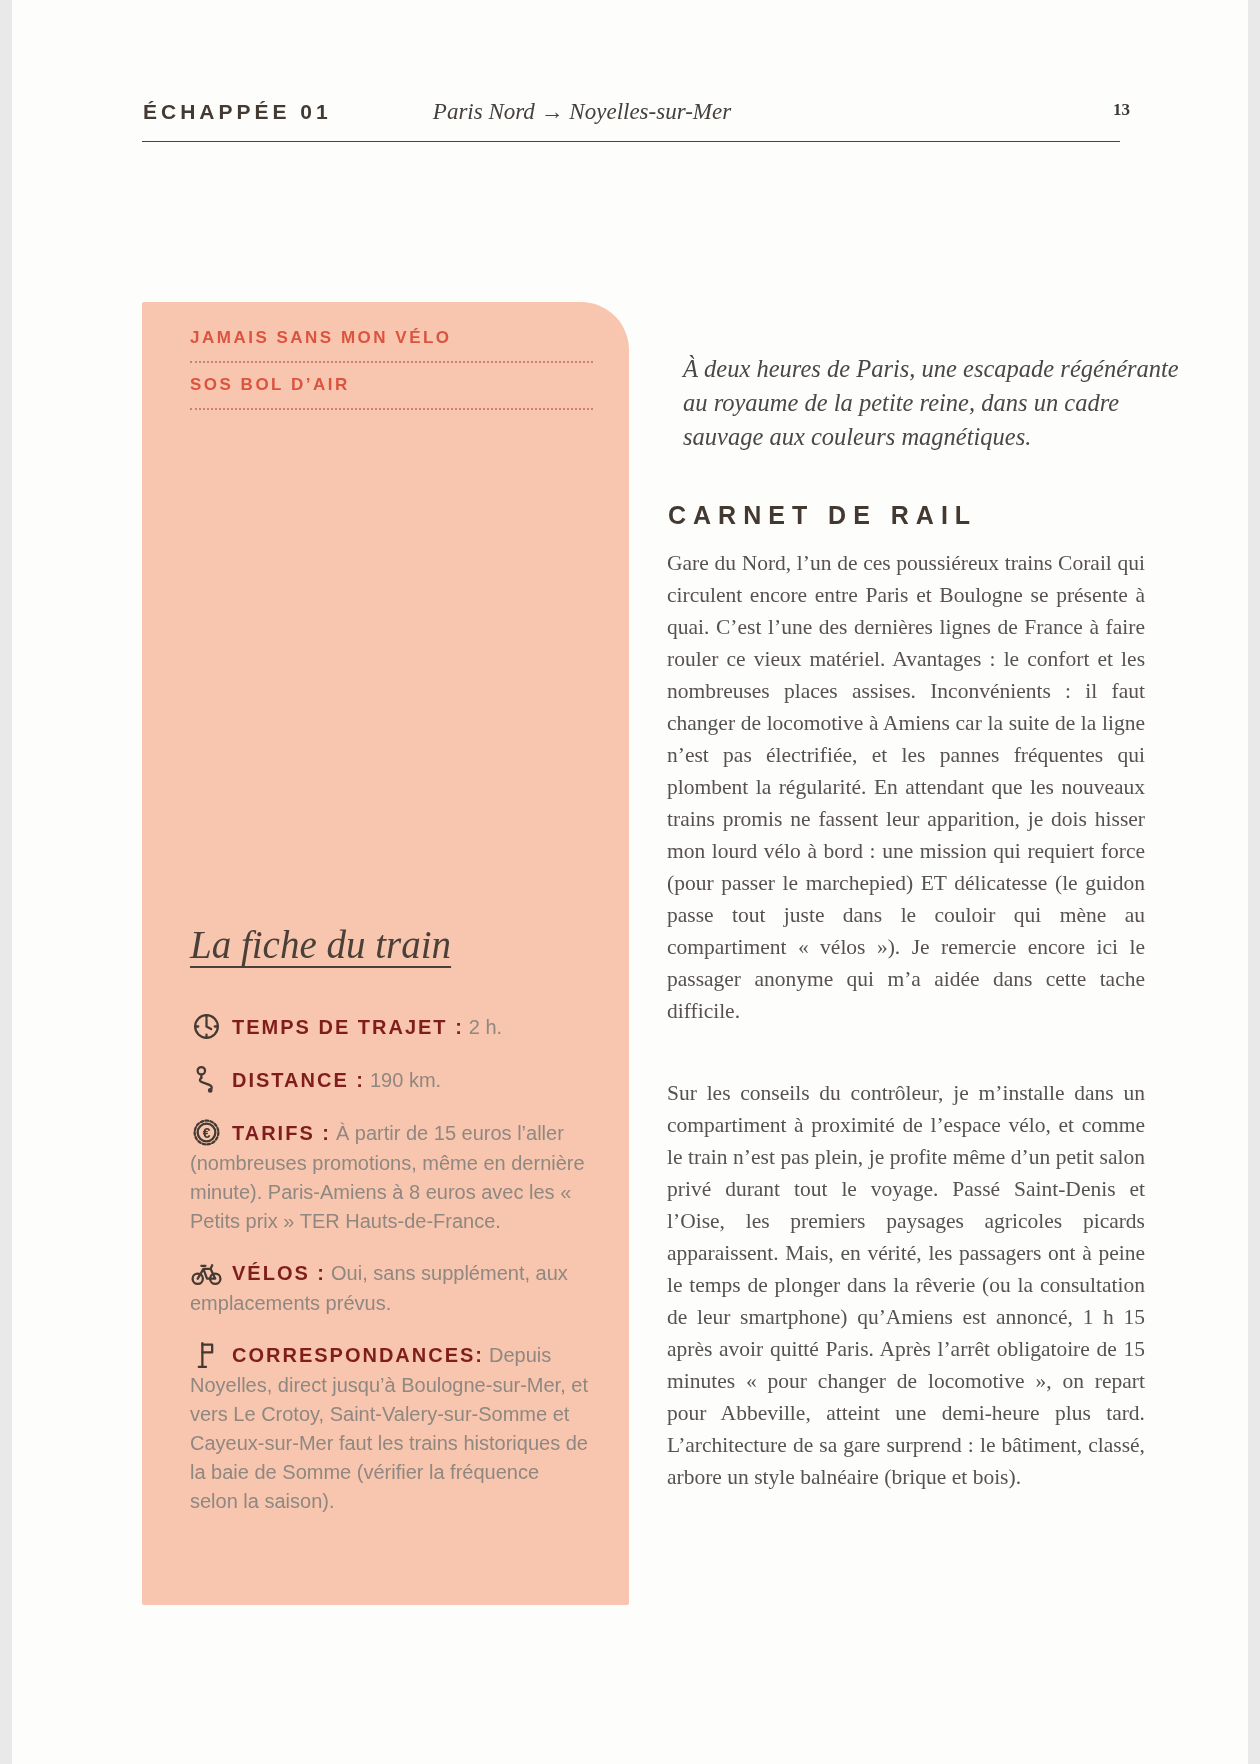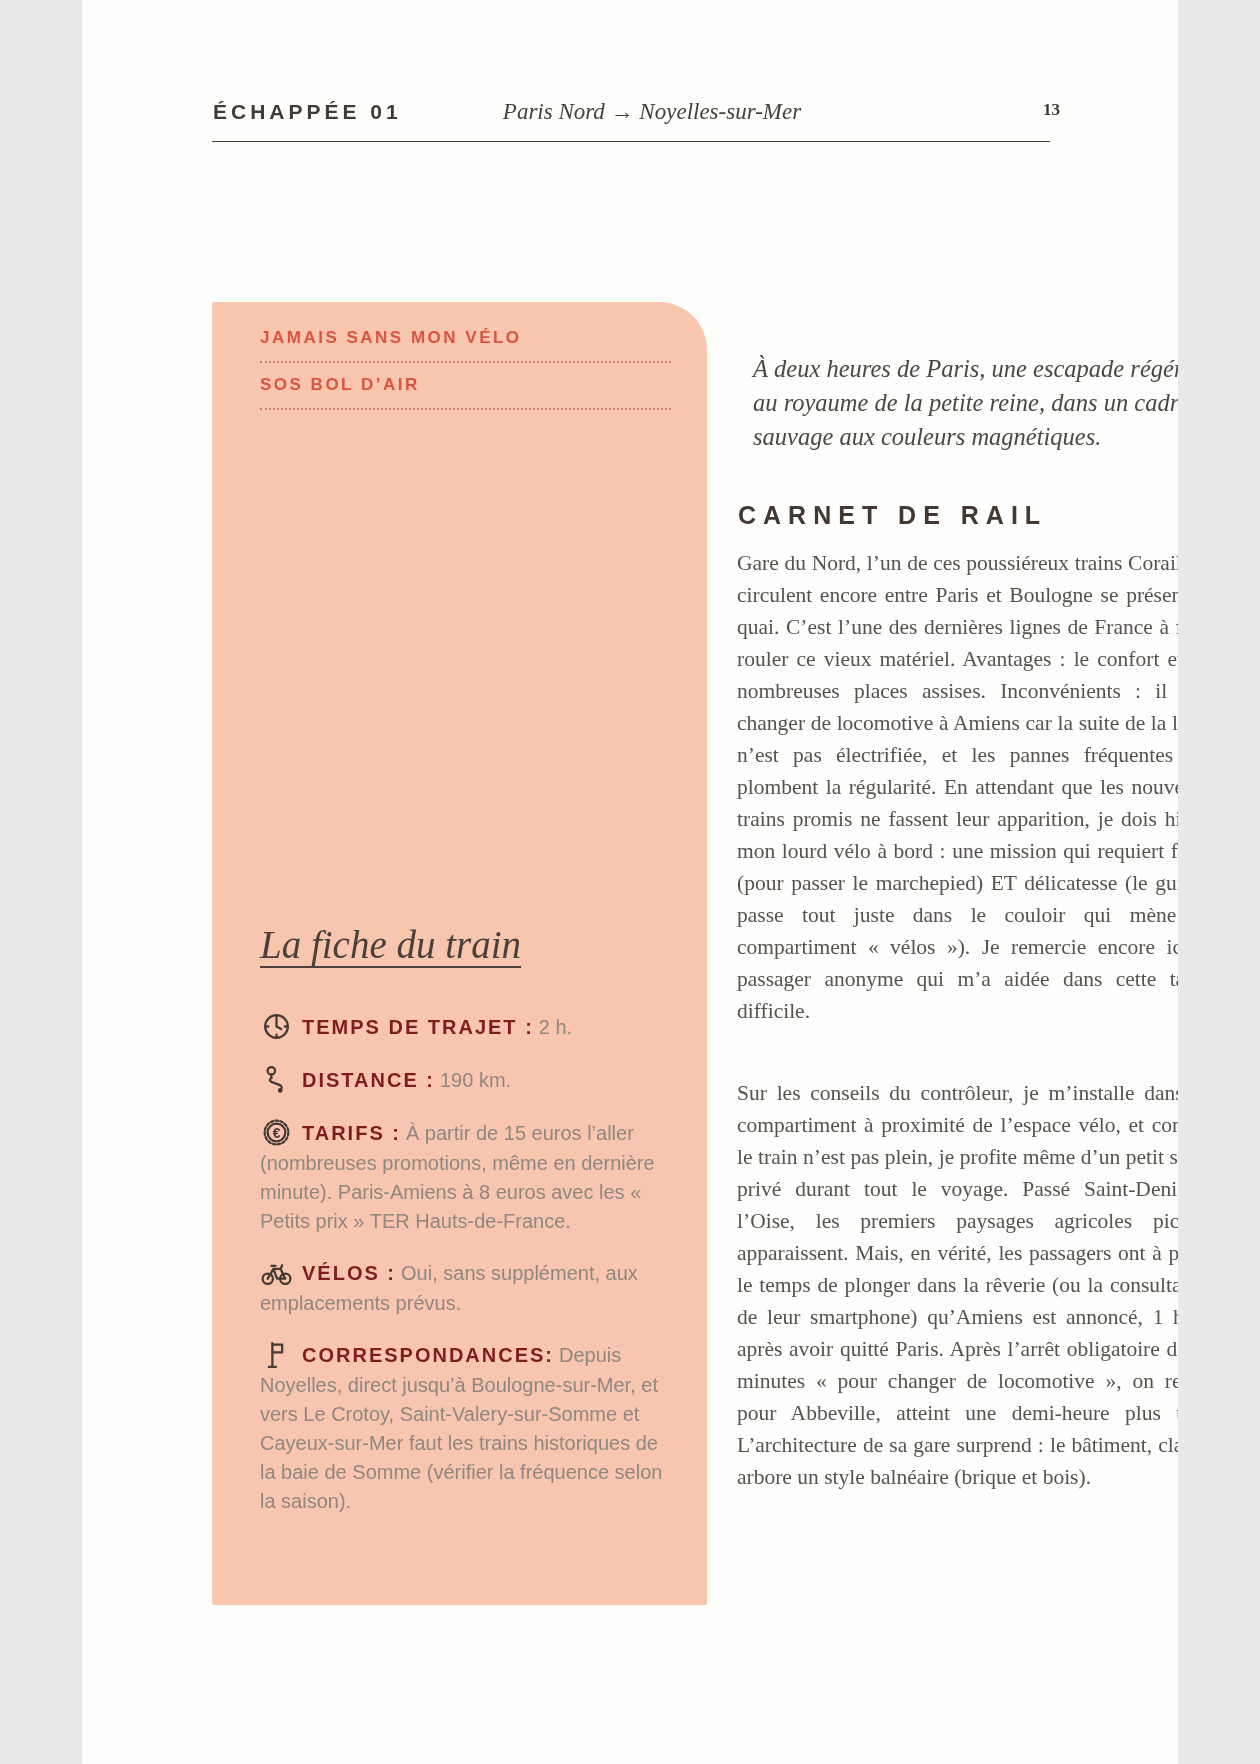--- a/index.html
+++ b/index.html
@@ -1,33 +1,33 @@
 <!DOCTYPE html>
 <html lang="fr"><head>
 <meta charset="utf-8">
 <style>
   html,body{margin:0;padding:0;background:#e9e9e9;}
   .page{
-    position:relative;width:1096px;height:1764px;margin:0 auto;
+    position:relative;width:1236px;height:1764px;margin:0 auto;
     background:#fdfdfc;overflow:hidden;
     font-family:"Liberation Sans",sans-serif;
     -webkit-font-smoothing:antialiased;
   }
   
   .h-edition{position:absolute;left:131px;top:100px;font-size:21px;font-weight:bold;
     letter-spacing:4px;color:#433a33;white-space:nowrap;}
   .h-route{position:absolute;left:310px;top:99px;width:520px;text-align:center;
     font-family:"Liberation Serif",serif;font-style:italic;font-size:23px;color:#45403c;}
   .h-page{position:absolute;right:118px;top:100px;font-family:"Liberation Serif",serif;
     font-weight:bold;font-size:17px;color:#3f3833;}
   .h-rule{position:absolute;left:130px;right:128px;top:141px;height:1px;background:#4a443e;}
 
   
   .panel{position:absolute;left:130px;top:302px;width:487px;height:1303px;
-    background:#f8c6ae;border-radius:2px 48px 2px 2px;padding-left:8px;}
+    background:#f8c6ae;border-radius:2px 48px 2px 2px;}
   .tags{position:absolute;left:48px;right:36px;top:26px;}
   .tag{font-size:17px;font-weight:bold;letter-spacing:2.5px;color:#da5440;
     padding-bottom:13px;margin-bottom:12px;
     border-bottom:2px dotted rgba(193,115,86,.8);}
   .fiche-title{position:absolute;left:48px;top:620px;margin:0;
     font-family:"Liberation Serif",serif;font-style:italic;font-weight:normal;
     font-size:39px;color:#4a4039;
     text-decoration:underline;text-decoration-thickness:2px;text-underline-offset:8px;text-align:right;}
   .facts{position:absolute;left:48px;right:37px;top:708px;}
   .fact{margin:0 0 20px 0;font-size:20px;line-height:29px;color:#8f8781;}

